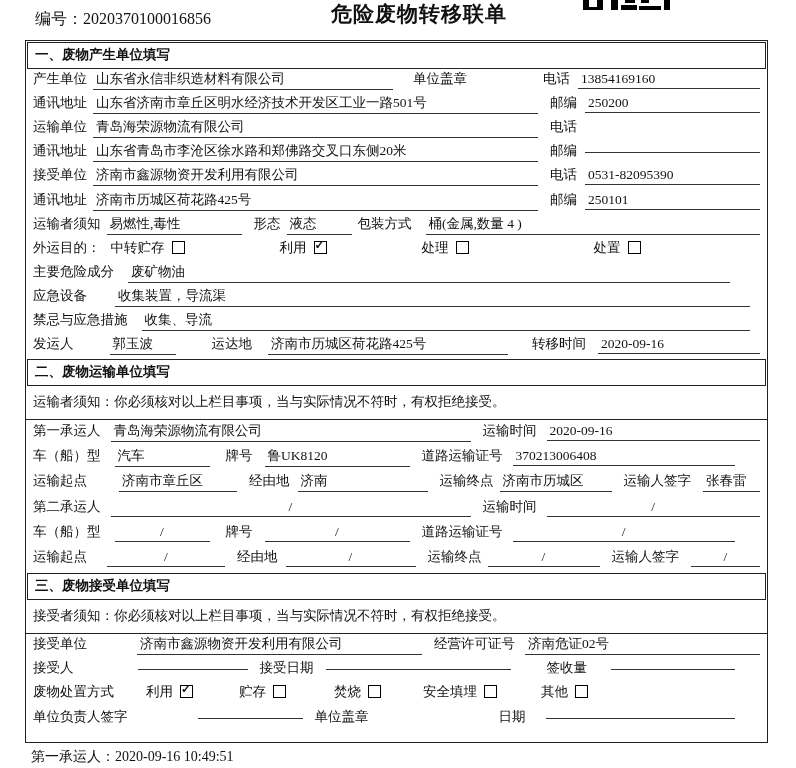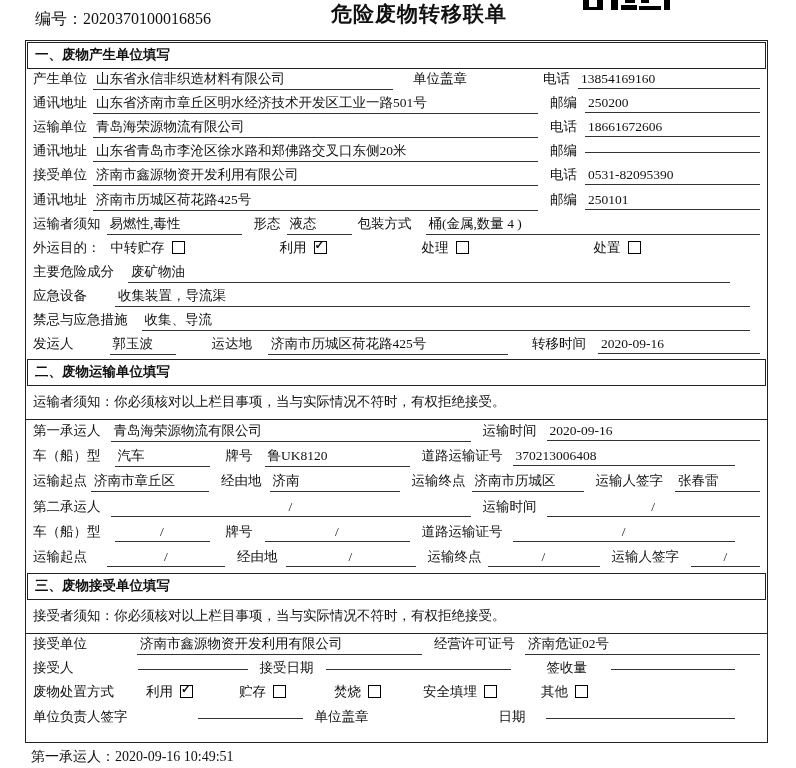--- a/index.html
+++ b/index.html
@@ -82,21 +82,20 @@
       <span class="lbl">通讯地址</span>
       <span class="fill" style="width:445px;margin-left:6px">山东省济南市章丘区明水经济技术开发区工业一路501号</span>
       <span class="lbl" style="margin-left:12px">邮编</span>
       <span class="fill grow" style="margin-left:8px">250200</span>
     </div>
 
     <div class="row">
       <span class="lbl">运输单位</span>
       <span class="fill" style="width:445px;margin-left:6px">青岛海荣源物流有限公司</span>
       <span class="lbl" style="margin-left:12px">电话</span>
-      <span class="fill grow" style="margin-left:8px">18661672606</span>
     </div>
 
     <div class="row">
       <span class="lbl">通讯地址</span>
       <span class="fill" style="width:445px;margin-left:6px">山东省青岛市李沧区徐水路和郑佛路交叉口东侧20米</span>
       <span class="lbl" style="margin-left:12px">邮编</span>
       <span class="fill grow" style="margin-left:8px"></span>
     </div>
 
     <div class="row">
@@ -177,21 +176,21 @@
       <span class="lbl">车（船）型</span>
       <span class="fill" style="width:95px;margin-left:14px">汽车</span>
       <span class="lbl" style="margin-left:16px">牌号</span>
       <span class="fill" style="width:145px;margin-left:12px">鲁UK8120</span>
       <span class="lbl" style="margin-left:12px">道路运输证号</span>
       <span class="fill grow" style="margin-left:10px;margin-right:25px">370213006408</span>
     </div>
 
     <div class="row">
       <span class="lbl">运输起点</span>
-      <span class="fill" style="width:118px;margin-left:4px">济南市章丘区</span>
+      <span class="fill" style="width:118px;margin-left:32px">济南市章丘区</span>
       <span class="lbl" style="margin-left:12px">经由地</span>
       <span class="fill" style="width:130px;margin-left:8px">济南</span>
       <span class="lbl" style="margin-left:12px">运输终点</span>
       <span class="fill" style="width:112px;margin-left:6px">济南市历城区</span>
       <span class="lbl" style="margin-left:12px">运输人签字</span>
       <span class="fill grow" style="margin-left:12px">张春雷</span>
     </div>
 
     <div class="row">
       <span class="lbl">第二承运人</span>

